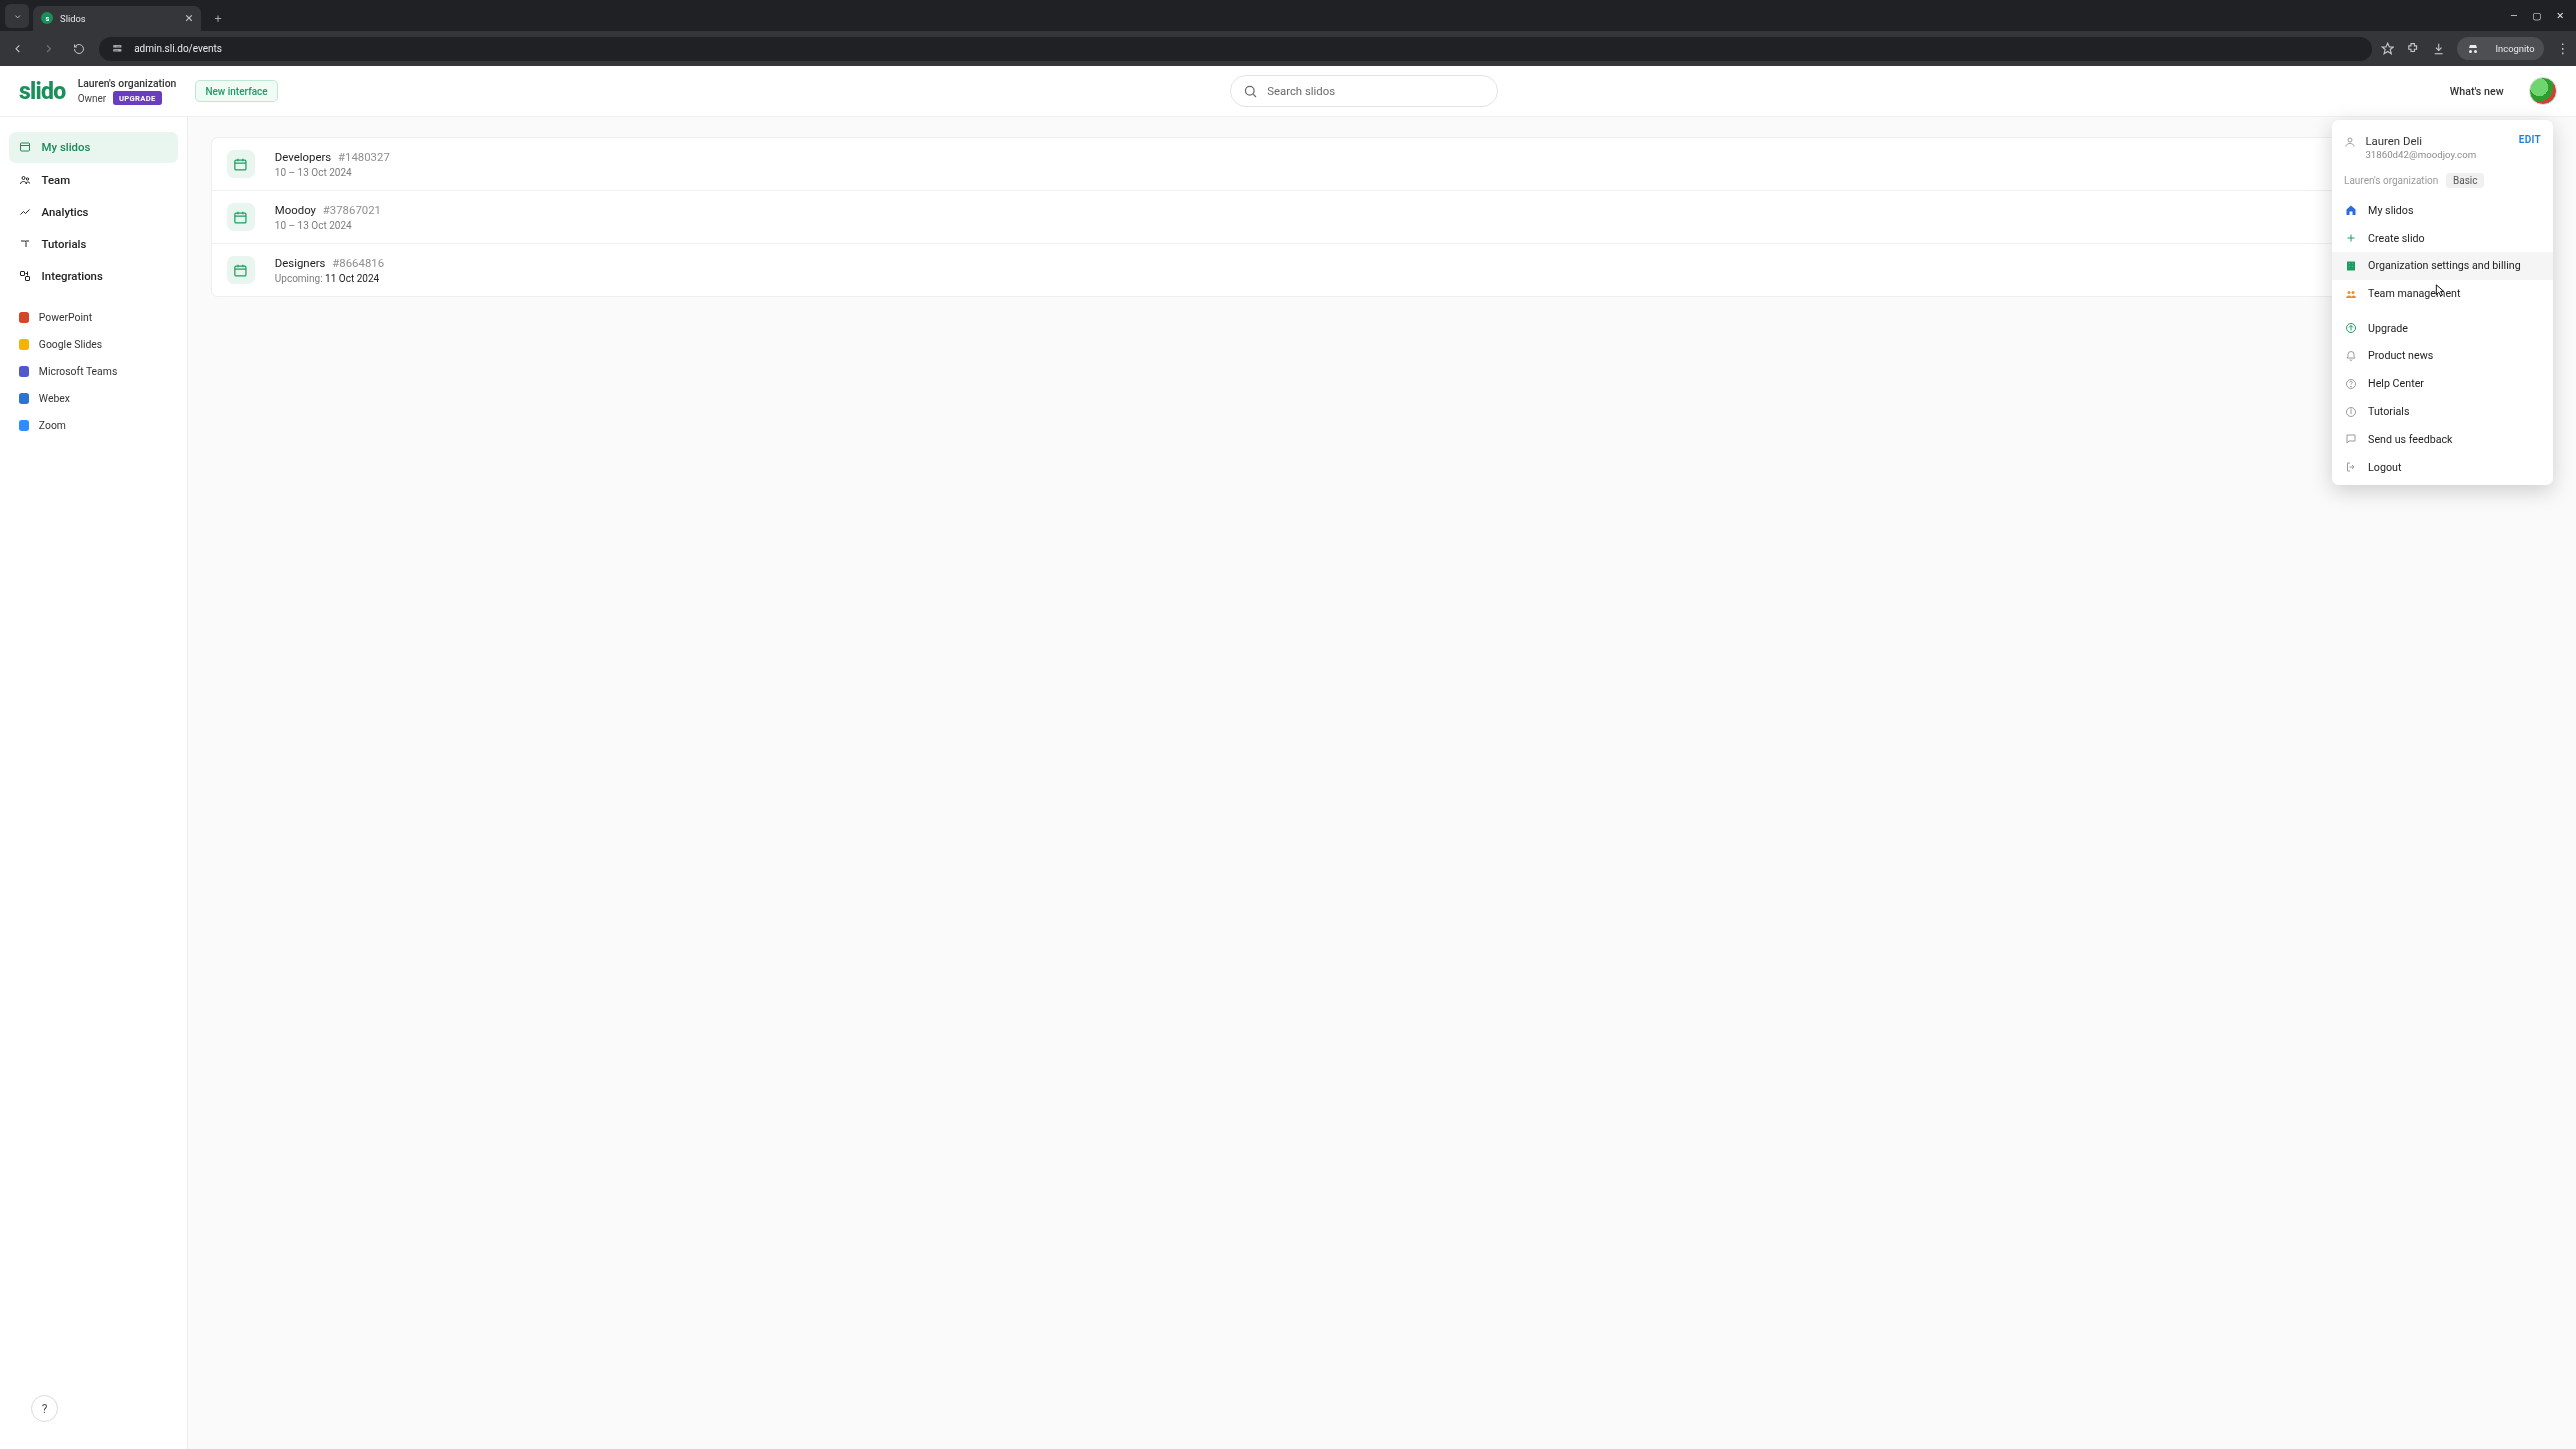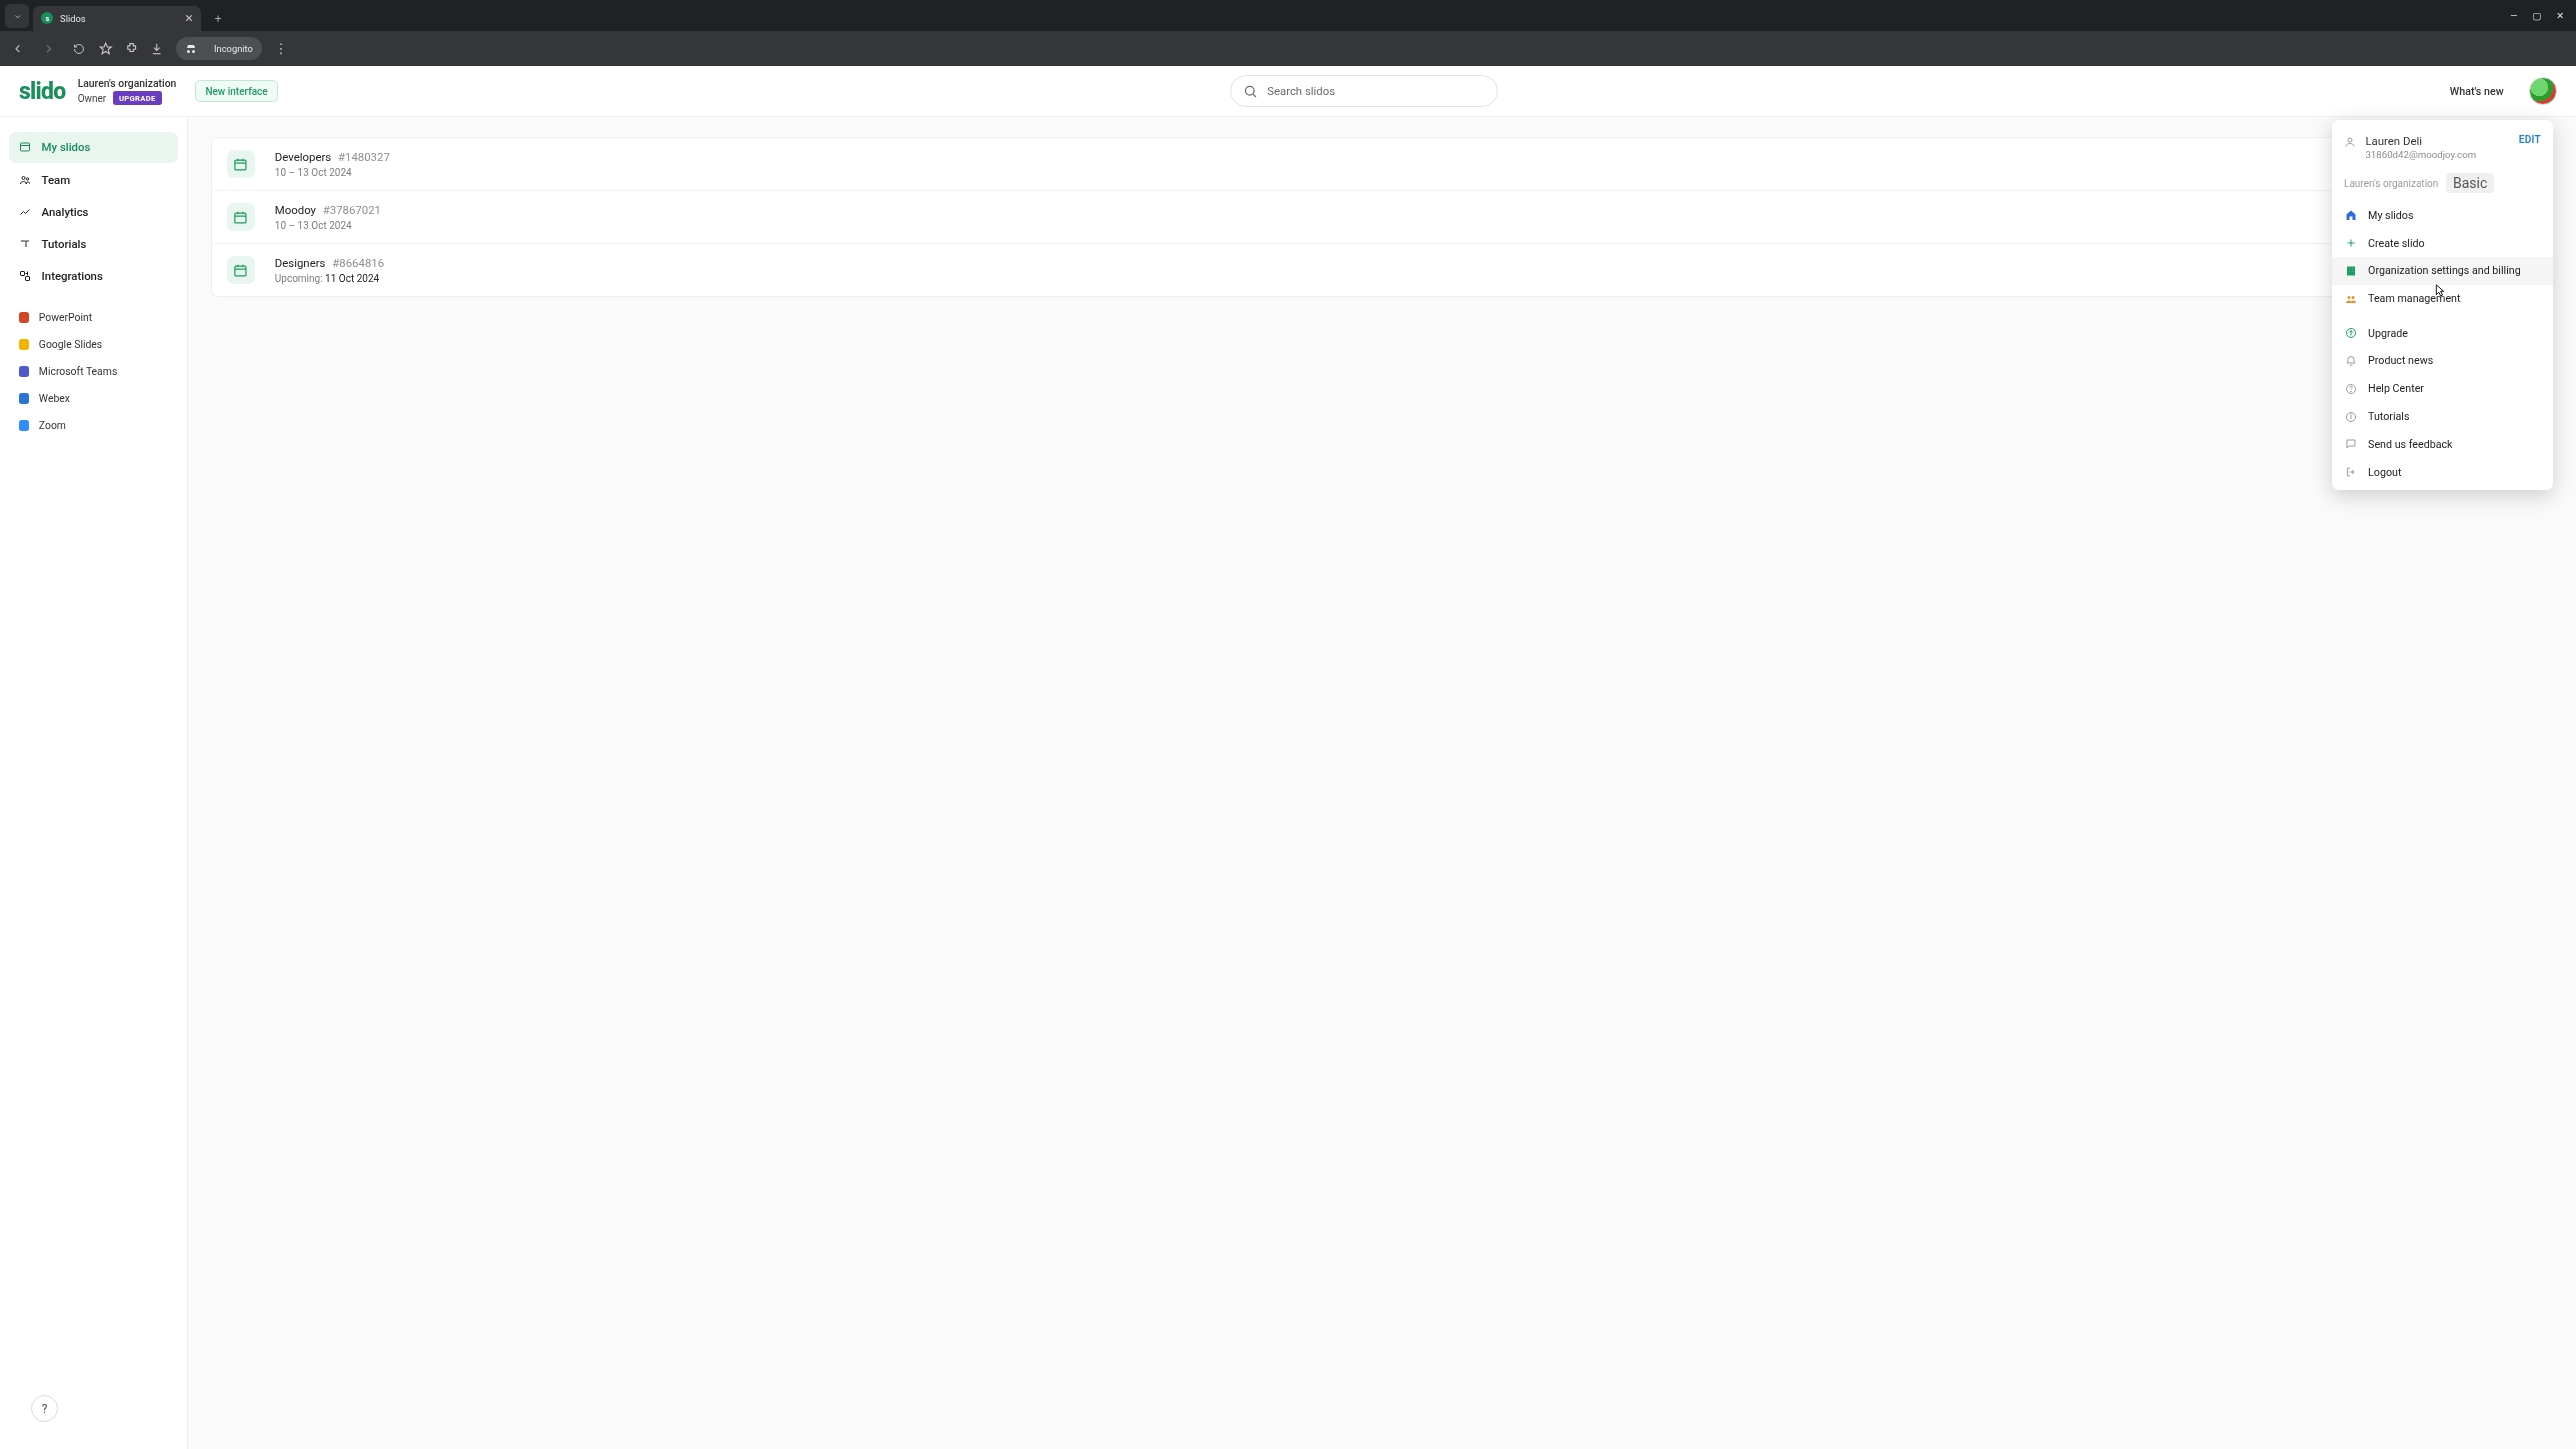--- a/index.html
+++ b/index.html
@@ -68,21 +68,21 @@
 
   
   .user-menu { position:absolute; top: 3.4px; right: 23px; width: 221px; background:#fff; border-radius:6.7px; box-shadow: 0 5.4px 21.5px rgba(0,0,0,.18); padding: 9.4px 0 4px; z-index:50; }
   .um-header { display:flex; align-items:flex-start; padding: 4px 12px 9.4px; gap:9.4px; }
   .um-header .user-ic { color:#9b9b9b; margin-top:2.7px; }
   .um-header .who { flex:1; }
   .um-header .nm { font-size:11.4px; color:#333; }
   .um-header .em { font-size:9.7px; color:#8c8c8c; margin-top:1.3px; }
   .um-header .edit { color:#1f7de0; font-size:10px; font-weight:600; letter-spacing:0.3px; }
   .um-org { display:flex; align-items:center; gap:8px; padding: 4px 12px 8px; font-size:10px; color:#9a9a9a; }
-  .plan-pill { background:#f0f0f0; color:#555; padding:2px 6.7px; border-radius:3.4px; font-size:14px; }
+  .plan-pill { background:#f0f0f0; color:#555; padding:2px 6.7px; border-radius:3.4px; font-size:10px; }
   .um-item { display:flex; align-items:center; gap:10.7px; padding: 7.4px 12px; font-size:10.7px; color:#222; cursor:pointer; }
   .um-item.hover { background:#f5f5f5; }
   .um-item .mi { width:13.4px; display:flex; justify-content:center; }
   .um-item.upgrade .mi { color:#1f9c63; }
   .um-item.home .mi { color:#2b6bdc; }
   .um-item.create .mi { color:#1f9c63; }
   .um-item.org .mi { color:#1f9c63; }
   .um-item.team .mi { color:#e6902e; }
   .um-item.muted .mi { color:#9a9a9a; }
   .um-divider { height:6.7px; }
@@ -125,20 +125,31 @@
       <svg width="13.4" height="13.4" viewBox="0 0 24 24" fill="none" stroke="currentColor" stroke-width="2">
           <polyline points="9 18 15 12 9 6"></polyline>
         </svg>
     </div>
     <div class="nav-btn">
       <svg width="12" height="12" viewBox="0 0 24 24" fill="none" stroke="currentColor" stroke-width="2">
           <path d="M3 12a9 9 0 1 0 3-6.7L3 8"></path>
           <polyline points="3 3 3 8 8 8"></polyline>
         </svg>
     </div>
+    <div class="omnibox">
+      <span class="site-btn">
+        <svg width="10.7" height="10.7" viewBox="0 0 24 24" fill="none" stroke="currentColor" stroke-width="2">
+            <rect x="4" y="6" width="16" height="3"></rect>
+            <rect x="4" y="15" width="16" height="3"></rect>
+            <circle cx="8" cy="7.5" r="1"></circle>
+            <circle cx="16" cy="16.5" r="1"></circle>
+          </svg>
+      </span>
+      <span>admin.sli.do/events</span>
+    </div>
     <div class="addr-right">
       <span>
         <svg width="13.4" height="13.4" viewBox="0 0 24 24" fill="none" stroke="currentColor" stroke-width="2">
             <polygon points="12 2 15 9 22 9 16.5 13.5 18.5 21 12 17 5.5 21 7.5 13.5 2 9 9 9"></polygon>
           </svg>
       </span>
       <span>
         <svg width="13.4" height="13.4" viewBox="0 0 24 24" fill="none" stroke="currentColor" stroke-width="2">
             <path d="M9 3h6v4h4v6h-4v4H9v-4H5V7h4z"></path>
           </svg>

